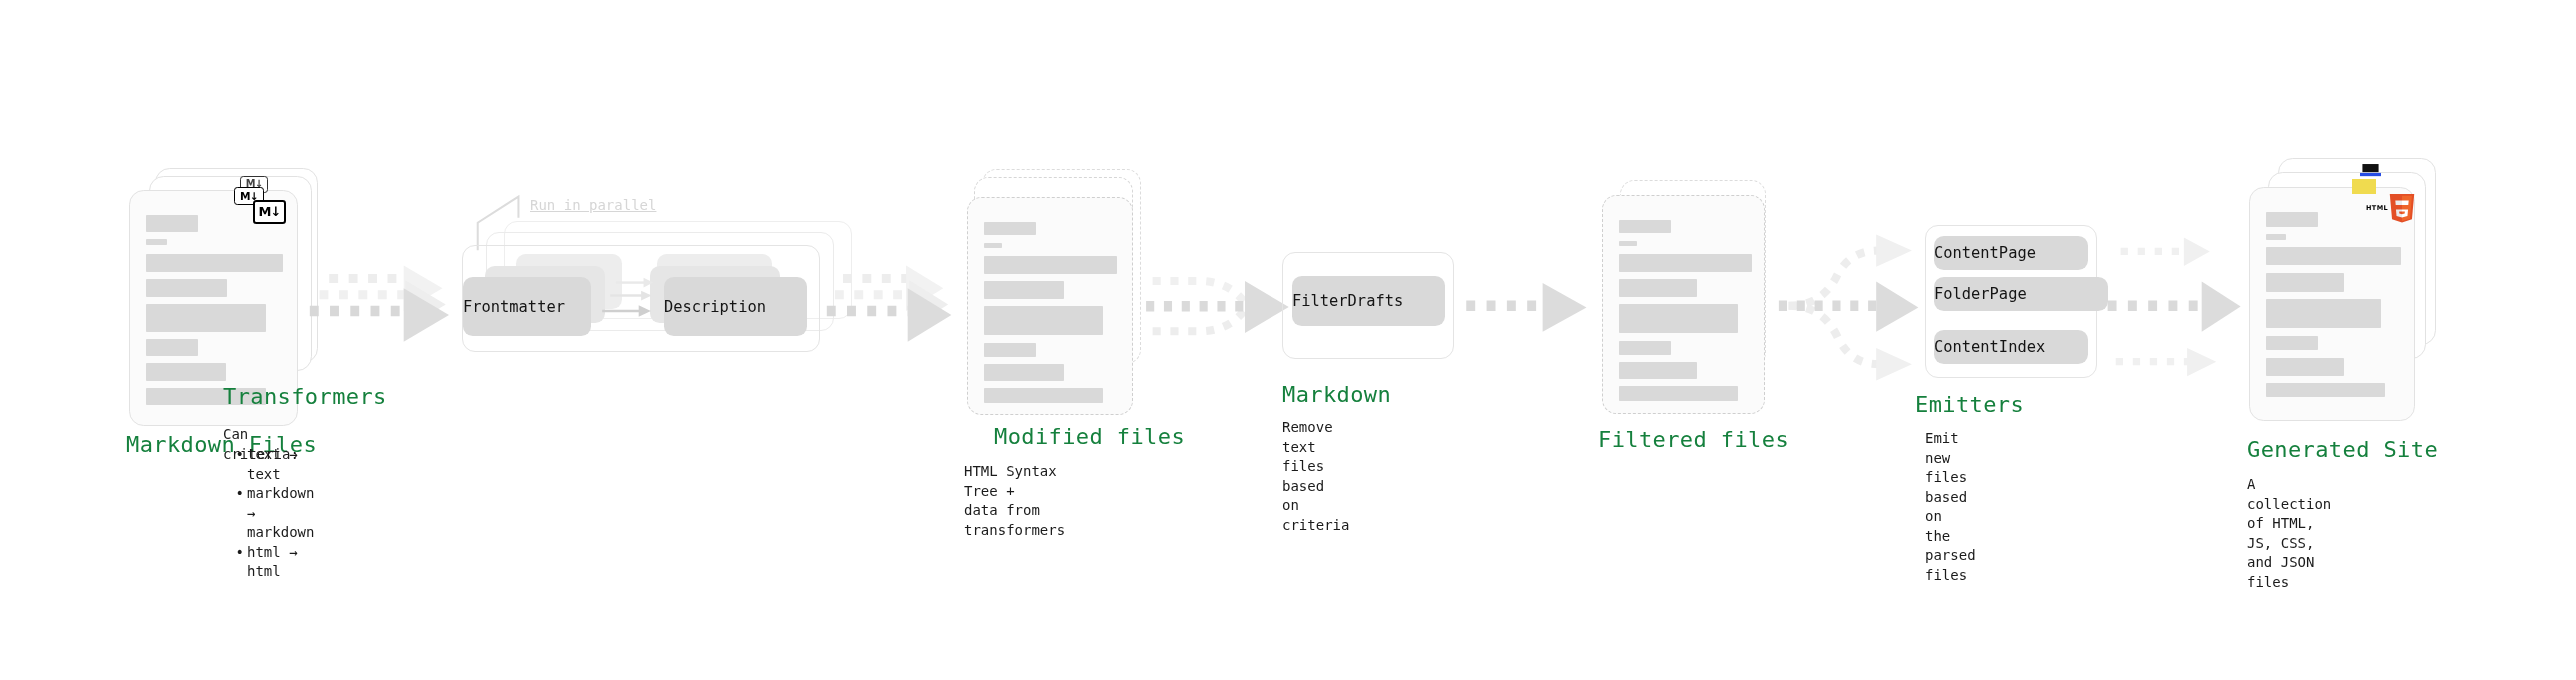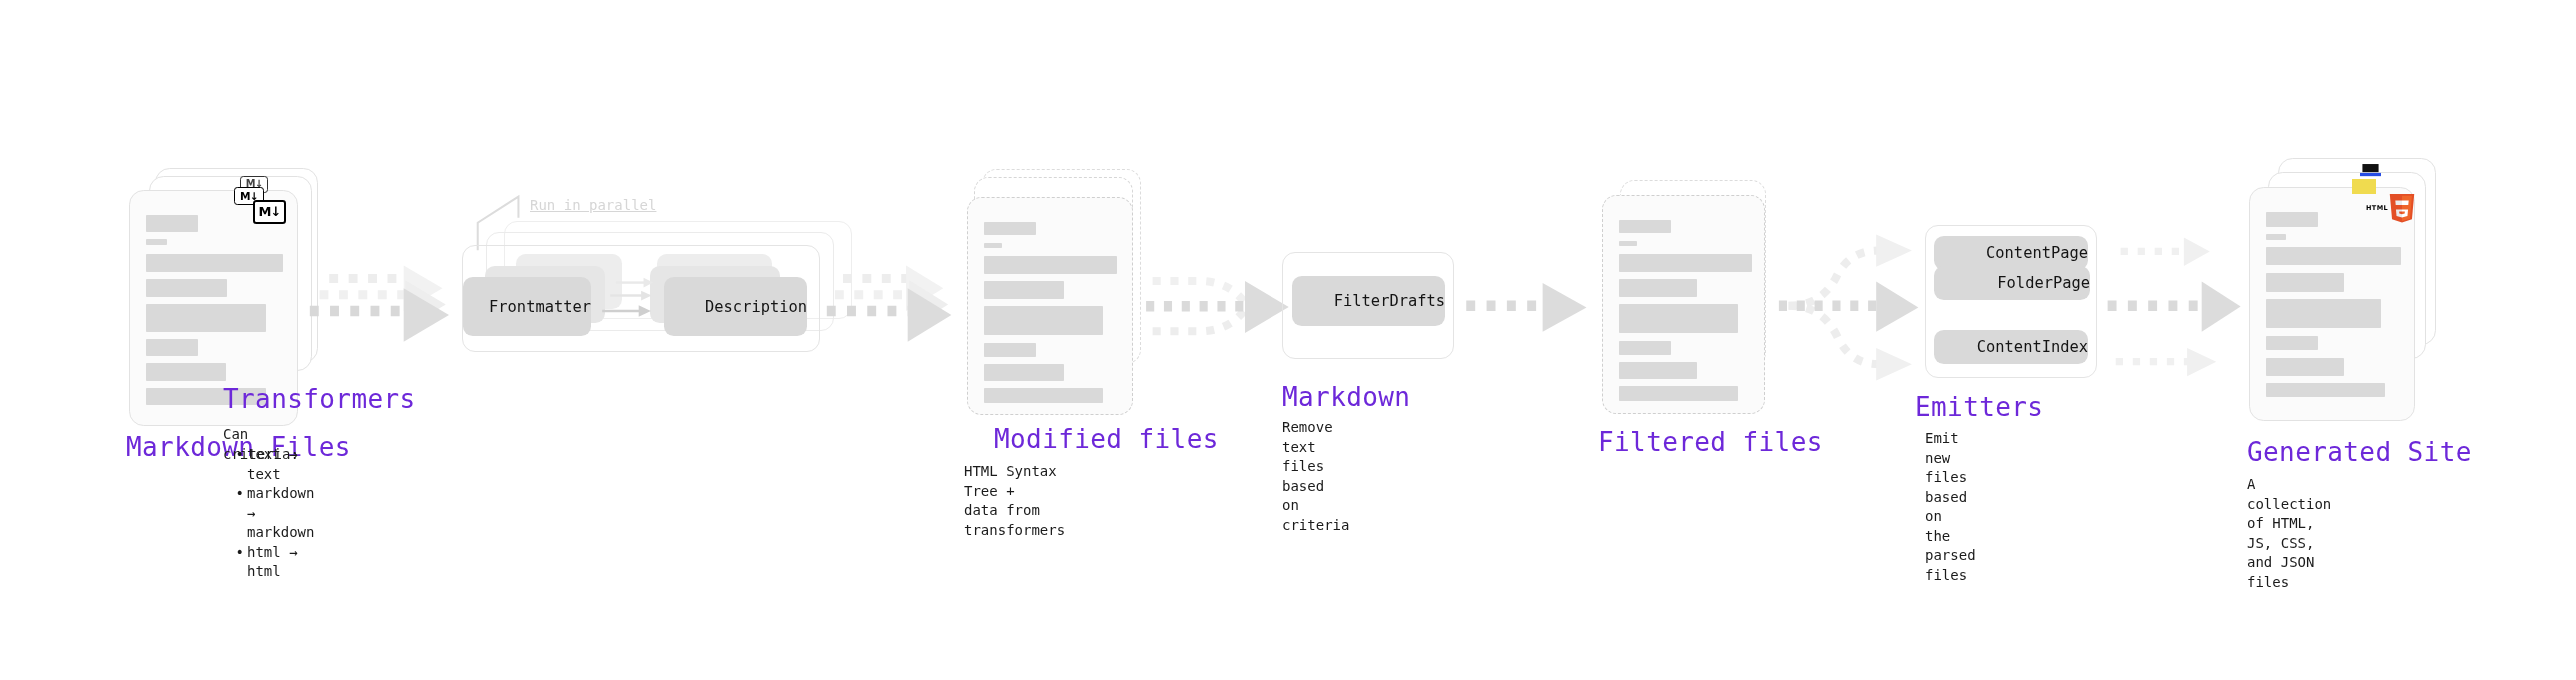--- a/index.html
+++ b/index.html
@@ -97,32 +97,32 @@
     border-radius: 13px;
     background: transparent;
   }
   .chip {
     position: absolute;
     box-sizing: border-box;
     background: #d9d9d9;
     border-radius: 9.8px;
     display: flex;
     align-items: center;
-    justify-content: flex-end;
+    justify-content: flex-start;
     font-size: 15.4px;
     color: #141414;
     white-space: nowrap;
     letter-spacing: 0px;
   }
 
   
   .title {
     position: absolute;
-    font-size: 26px;
-    color: #6d28d9;
+    font-size: 22px;
+    color: #15803d;
     white-space: nowrap;
     letter-spacing: 0.4px;
   }
   .subtitle {
     position: absolute;
     font-size: 14px;
     line-height: 19.5px;
     color: #1b1b1b;
     white-space: pre-line;
   }
@@ -332,21 +332,21 @@
     <polygon points="128,-2 172,18 128,38" fill="#f0f0f0"></polygon>
     <polygon points="128,56 180,88 128,118" fill="#dcdcdc"></polygon>
     <polygon points="128,138 172,158 128,178" fill="#f0f0f0"></polygon>
   </svg>
 
   <div class="node">
     <div class="groupbox" style="left:1925px; top:225px; width:172px; height:153px;"></div>
     <div class="chip" style="left:1934px; top:236px; width:154px; height:34px;">
       <span>ContentPage</span>
     </div>
-    <div class="chip" style="left:1934px; top:266px; width:156px; height:34px;">
+    <div class="chip" style="left:1934px; top:277px; width:174px; height:34px;">
       <span>FolderPage</span>
     </div>
     <div class="chip" style="left:1934px; top:330px; width:154px; height:34px;">
       <span>ContentIndex</span>
     </div>
     <div class="title" style="left:1915px; top:392px;">Emitters</div>
     <div class="subtitle" style="left:1925px; top:429px;">Emit new files based on
 the parsed files</div>
   </div>
 

